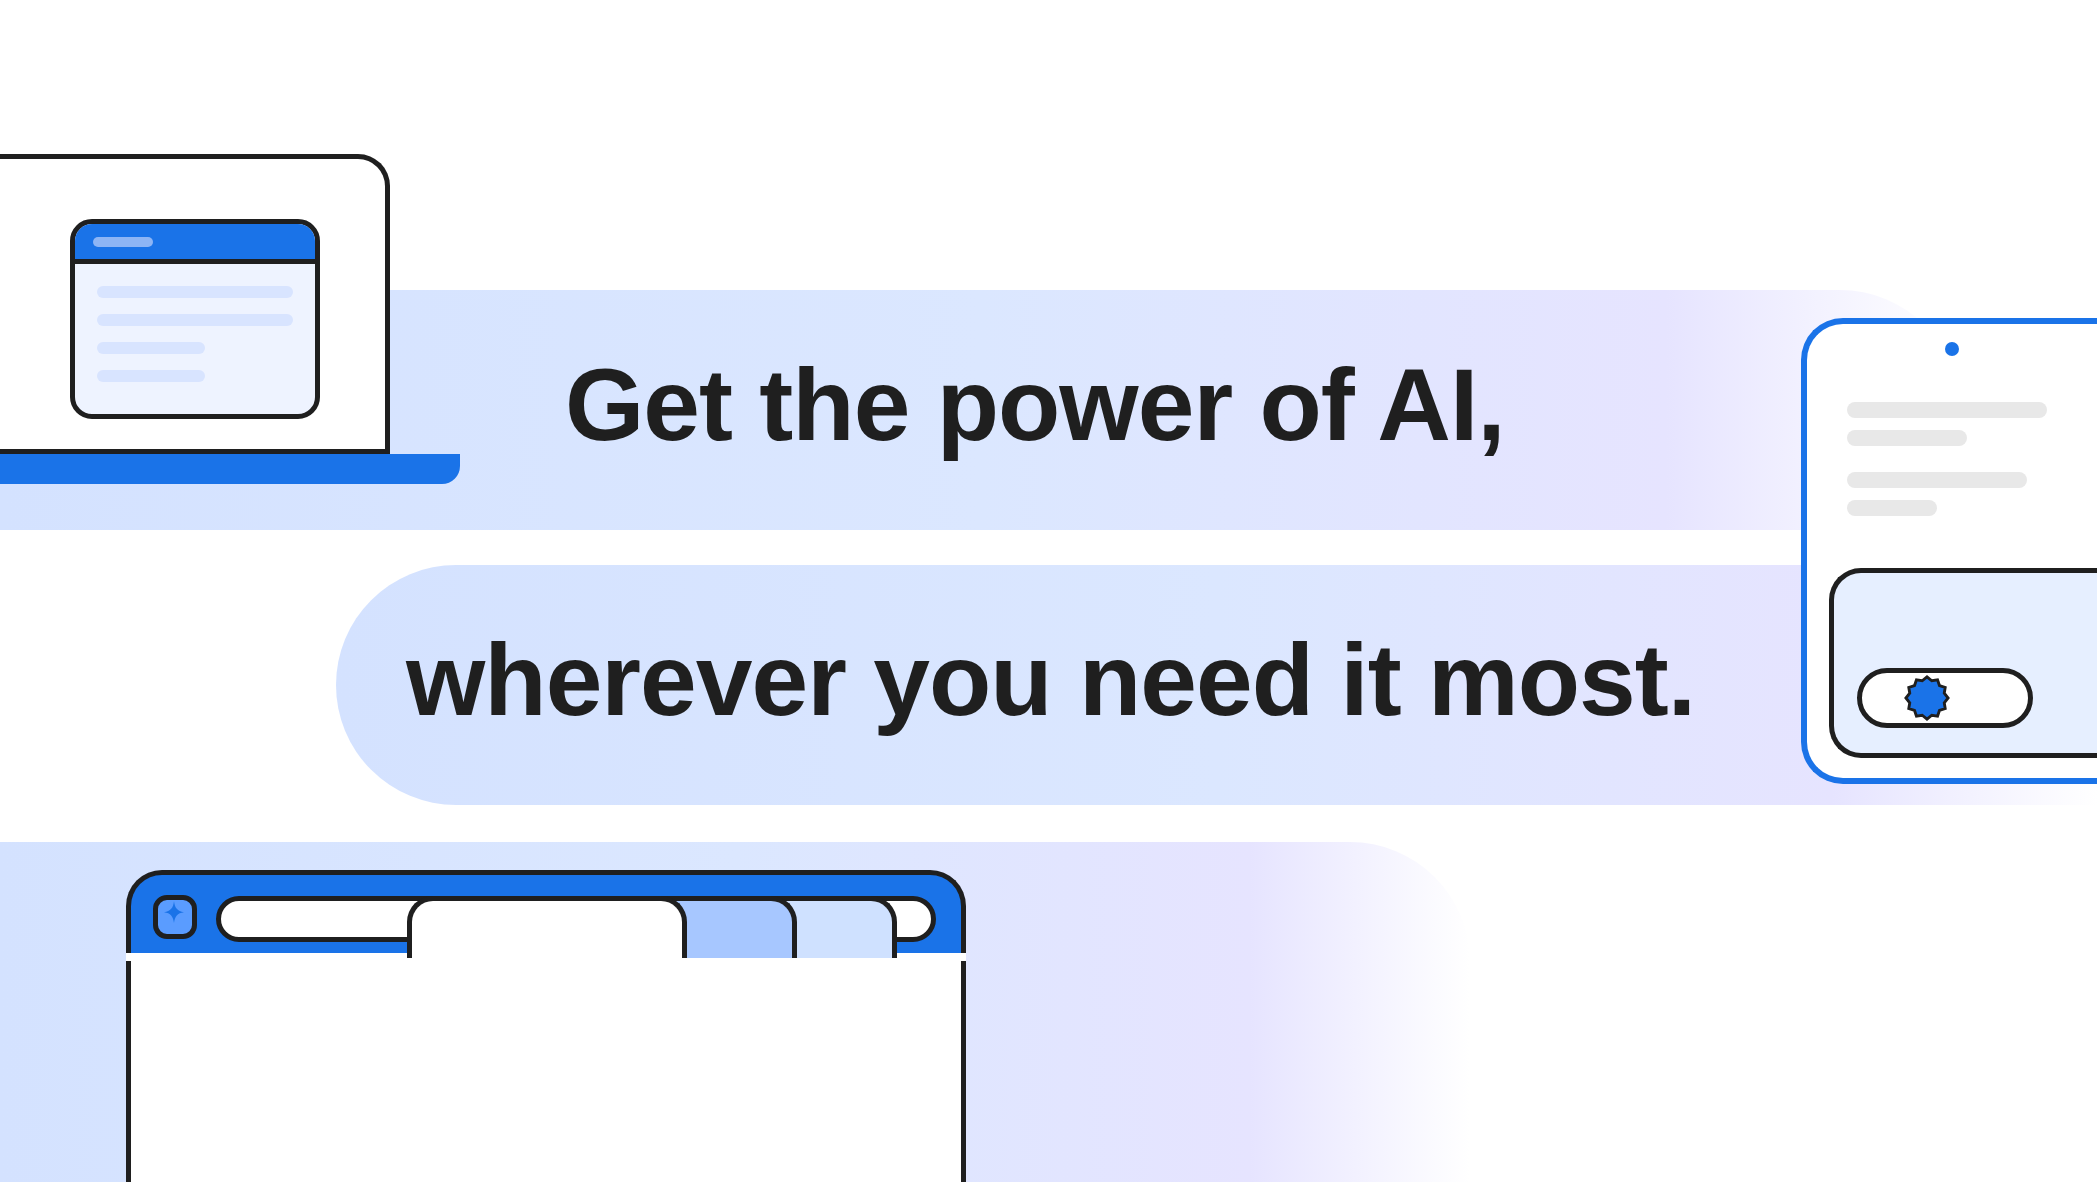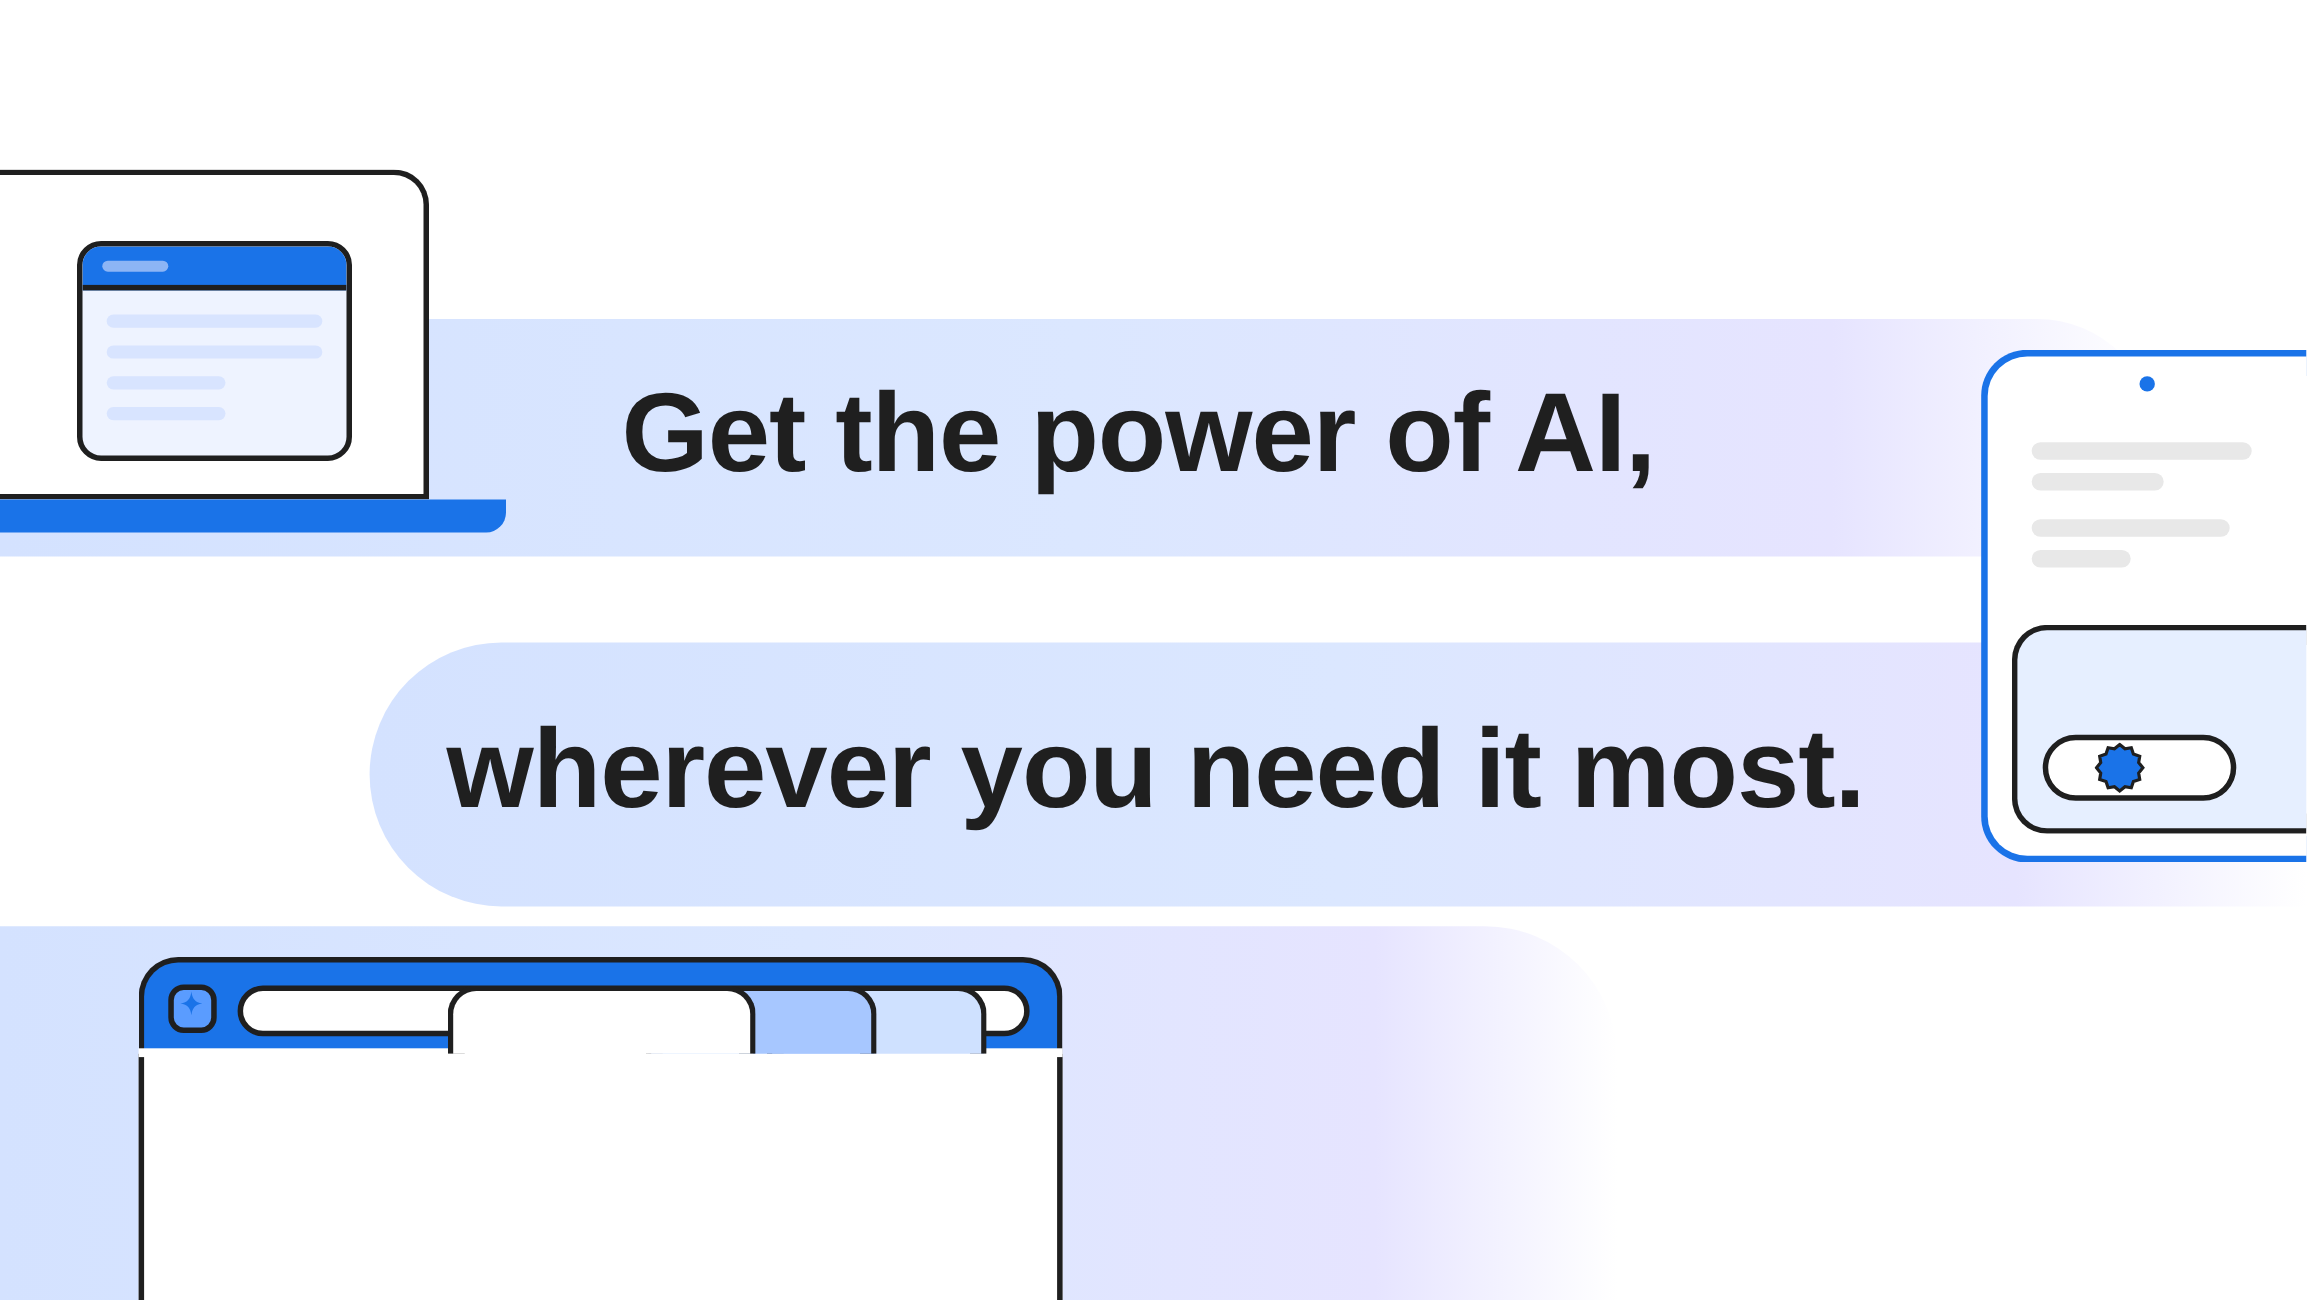--- a/index.html
+++ b/index.html
@@ -15,21 +15,21 @@
     height: 1182px;
     background: #ffffff;
   }
 
   
   .bubble1 {
     position: absolute;
     left: 0;
     top: 290px;
     width: 1960px;
-    height: 216px;
+    height: 240px;
     border-top-right-radius: 120px;
     border-bottom-right-radius: 120px;
     background: linear-gradient(90deg, #d4e2ff 0%, #dbe7ff 50%, #e6e4ff 85%, #ffffff 100%);
     z-index: 1;
   }
   .bubble1 .text {
     position: absolute;
     left: 565px;
     top: 50%;
     transform: translateY(-54%);
@@ -44,21 +44,20 @@
   .bubble2 {
     position: absolute;
     left: 336px;
     right: 0;
     top: 565px;
     height: 240px;
     border-top-left-radius: 120px;
     border-bottom-left-radius: 120px;
     background: linear-gradient(90deg, #d4e2ff 0%, #dbe7ff 50%, #e6e4ff 85%, #ffffff 100%);
     z-index: 1;
-    margin-top: 19px;
   }
   .bubble2 .text {
     position: absolute;
     left: 70px;
     top: 50%;
     transform: translateY(-54%);
     font-size: 102px;
     font-weight: 600;
     letter-spacing: -1px;
     color: #1f1f1f;

